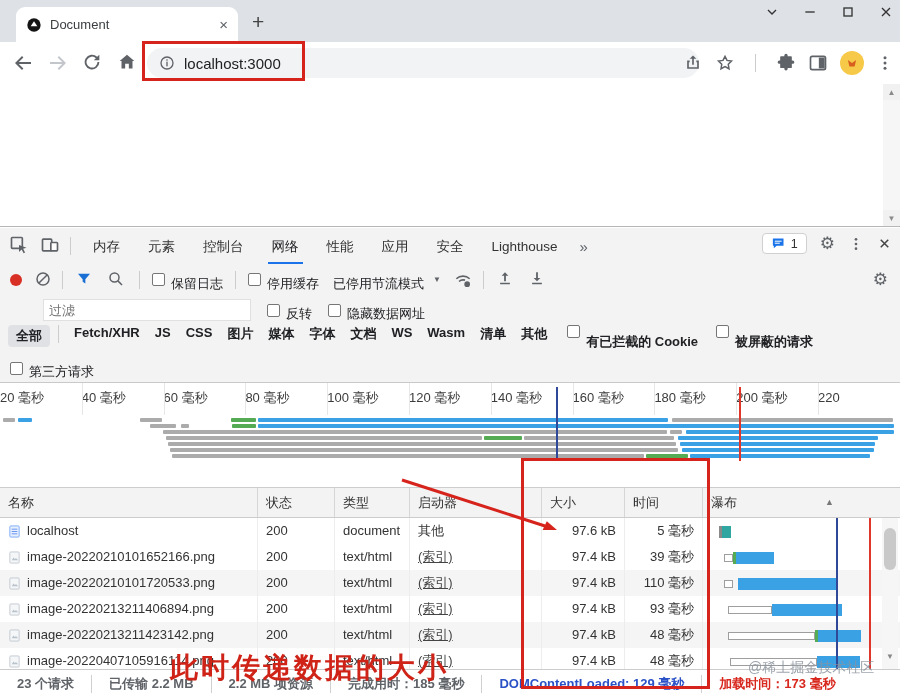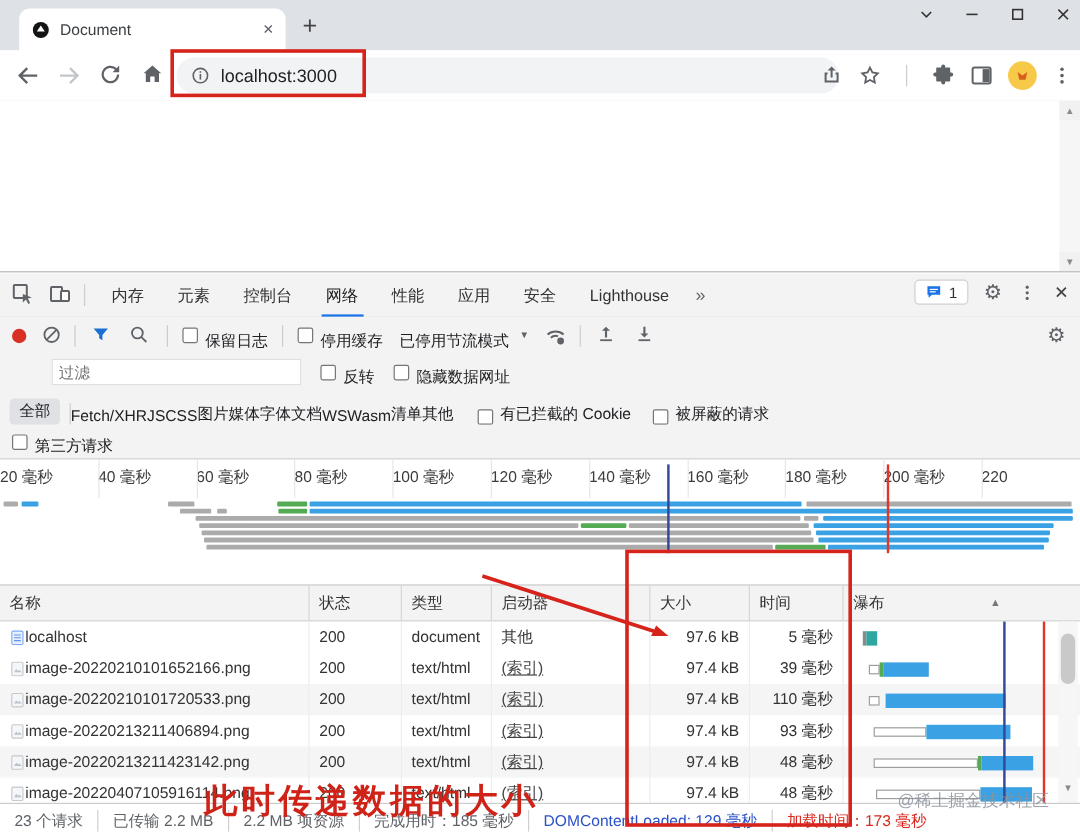--- a/index.html
+++ b/index.html
@@ -53,23 +53,23 @@
       display:inline-block;vertical-align:-2px;box-sizing:border-box;}
   .lab{margin-left:6px;white-space:nowrap;margin-top:8px;}
   .ddcaret{font-size:8px;color:#5f6368;margin-left:9px;}
   .net-gear-right{position:absolute;right:12px;top:7px;}
 
   .dt-filterrow{position:absolute;left:0;top:68px;width:900px;height:30px;background:#f3f3f3;
                 display:flex;align-items:center;font-size:13px;padding-left:35px;}
   .filter-input{width:196px;height:20px;margin-left:8px;border:1px solid #e0e0e0;background:#fff;
                 font-size:13px;padding:0 5px;color:#202124;outline:none;font-family:inherit;}
   .dt-typerow{position:absolute;left:0;top:98px;width:900px;height:29px;background:#f3f3f3;
-              display:flex;align-items:flex-end;font-size:13px;color:#202124;}
+              display:flex;align-items:flex-start;font-size:13px;color:#202124;font-weight:bold;}
   .pill{background:#dfe1e5;border-radius:4px;padding:2px 8px;margin-left:8px;}
-  .tfilter{white-space:nowrap;}
+  .tfilter{margin-left:15px;white-space:nowrap;}
   .dt-thirdparty{position:absolute;left:0;top:127px;width:900px;height:28px;background:#f3f3f3;
                  border-bottom:1px solid #c9c9c9;display:flex;align-items:center;font-size:13px;}
 
   .dt-ruler{position:absolute;left:0;top:156px;width:900px;height:31px;background:#fff;display:flex;}
   .ruler-seg{width:81.8px;box-sizing:border-box;text-align:left;padding-right:6px;
              font-size:13px;color:#3c3c3c;line-height:30px;white-space:nowrap;overflow:visible;}
   .timegrid{position:absolute;left:0;top:156px;width:900px;height:74px;pointer-events:none;}
   .gridline{position:absolute;top:0;width:1px;height:74px;background:#e7e7e7;}
   .overview{position:absolute;left:0;top:188px;width:900px;height:72px;background:#fff;}
   .ovbar{position:absolute;height:4px;border-radius:1px;}
@@ -77,36 +77,36 @@
 
   .nettable-head{position:absolute;left:0;top:260px;width:900px;height:31px;background:#f3f3f3;
                  border-top:1px solid #ccc;border-bottom:1px solid #ccc;display:flex;
                  font-size:13px;color:#333;box-sizing:border-box;}
   .hcell{border-right:1px solid #d6d6d6;box-sizing:border-box;padding:0 8px;line-height:29px;white-space:nowrap;overflow:hidden;}
   .rows{position:absolute;left:0;top:291px;width:900px;height:151px;overflow:hidden;background:#fff;}
   .trow{display:flex;height:26px;font-size:13px;color:#333;align-items:center;}
   .trow:nth-child(odd):not(:first-child){background:#f5f5f5;}
   .tcell{box-sizing:border-box;padding:0 8px;border-right:1px solid #ededed;white-space:nowrap;
          overflow:hidden;height:26px;line-height:26px;}
-  .c-name{width:258px;display:flex;align-items:center;}
+  .c-name{width:258px;display:flex;align-items:center;gap:6px;}
   .c-status{width:77px;}
   .c-type{width:75px;}
   .c-init{width:132px;}
   .c-size{width:83px;text-align:right;}
   .c-time{width:78px;text-align:right;}
   .c-wf{width:175px;border-right:none;position:relative;}
   .initlink{text-decoration:underline;color:#444;}
   .wfseg{display:inline-block;vertical-align:middle;}
   .tbl-scroll{position:absolute;right:2px;top:291px;width:16px;height:151px;background:#f6f6f6;}
   .tbl-thumb{position:absolute;left:2px;top:10px;width:12px;height:42px;background:#c9c9c9;border-radius:6px;}
   .tbl-down{position:absolute;left:0;bottom:8px;width:16px;text-align:center;color:#888;font-size:8px;}
 
   .statusbar{position:absolute;left:0;top:442px;width:900px;height:27px;background:#fff;
              border-top:1px solid #ccc;display:flex;align-items:center;font-size:13px;color:#5f6368;}
-  .st{white-space:nowrap;padding:0 12px;border-right:1px solid #d0d0d0;}
+  .st{white-space:nowrap;padding:0 17px;border-right:1px solid #d0d0d0;font-weight:bold;}
   .st:last-child{border-right:none;}
   .st.dcl{color:#2b51c7;}
   .st.load{color:#d8281e;border-right:none;}
 
   
   .redbox{position:absolute;border:3px solid #d6231b;z-index:60;pointer-events:none;}
   .rednote{position:absolute;left:170px;top:649px;font-family:"Liberation Serif","DejaVu Serif",serif;
            font-weight:bold;font-size:28px;color:#cf2318;letter-spacing:3px;z-index:55;white-space:nowrap;}
   .watermark{position:absolute;left:748px;top:659px;font-size:14px;color:rgba(140,147,158,.85);z-index:70;white-space:nowrap;}
   #arrow-overlay{position:absolute;left:0;top:0;z-index:58;pointer-events:none;}

